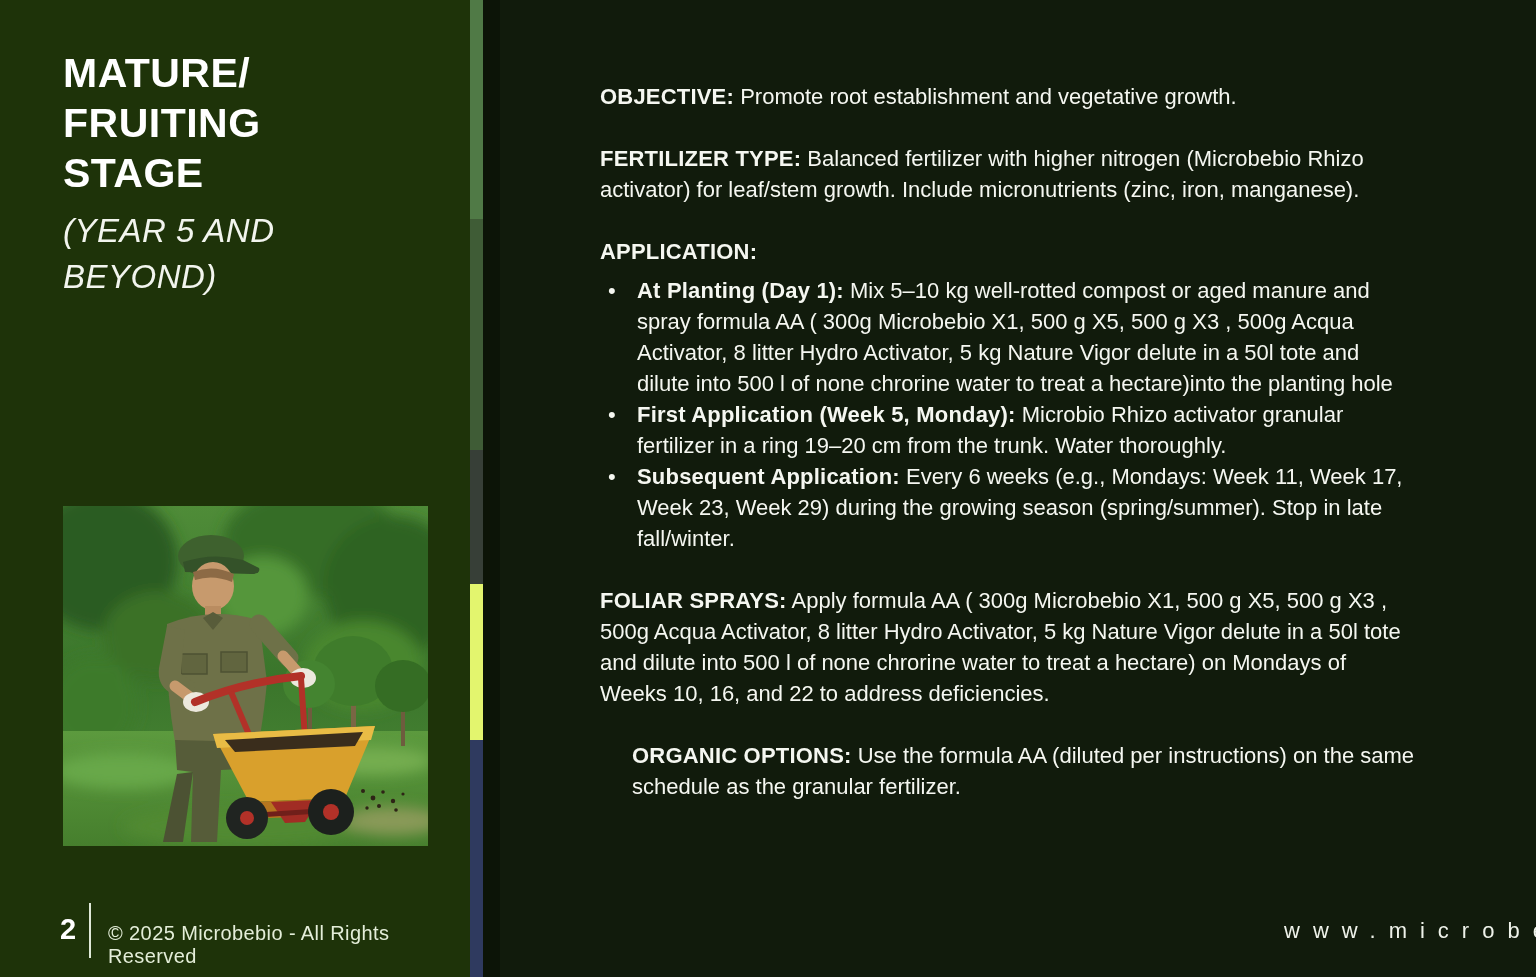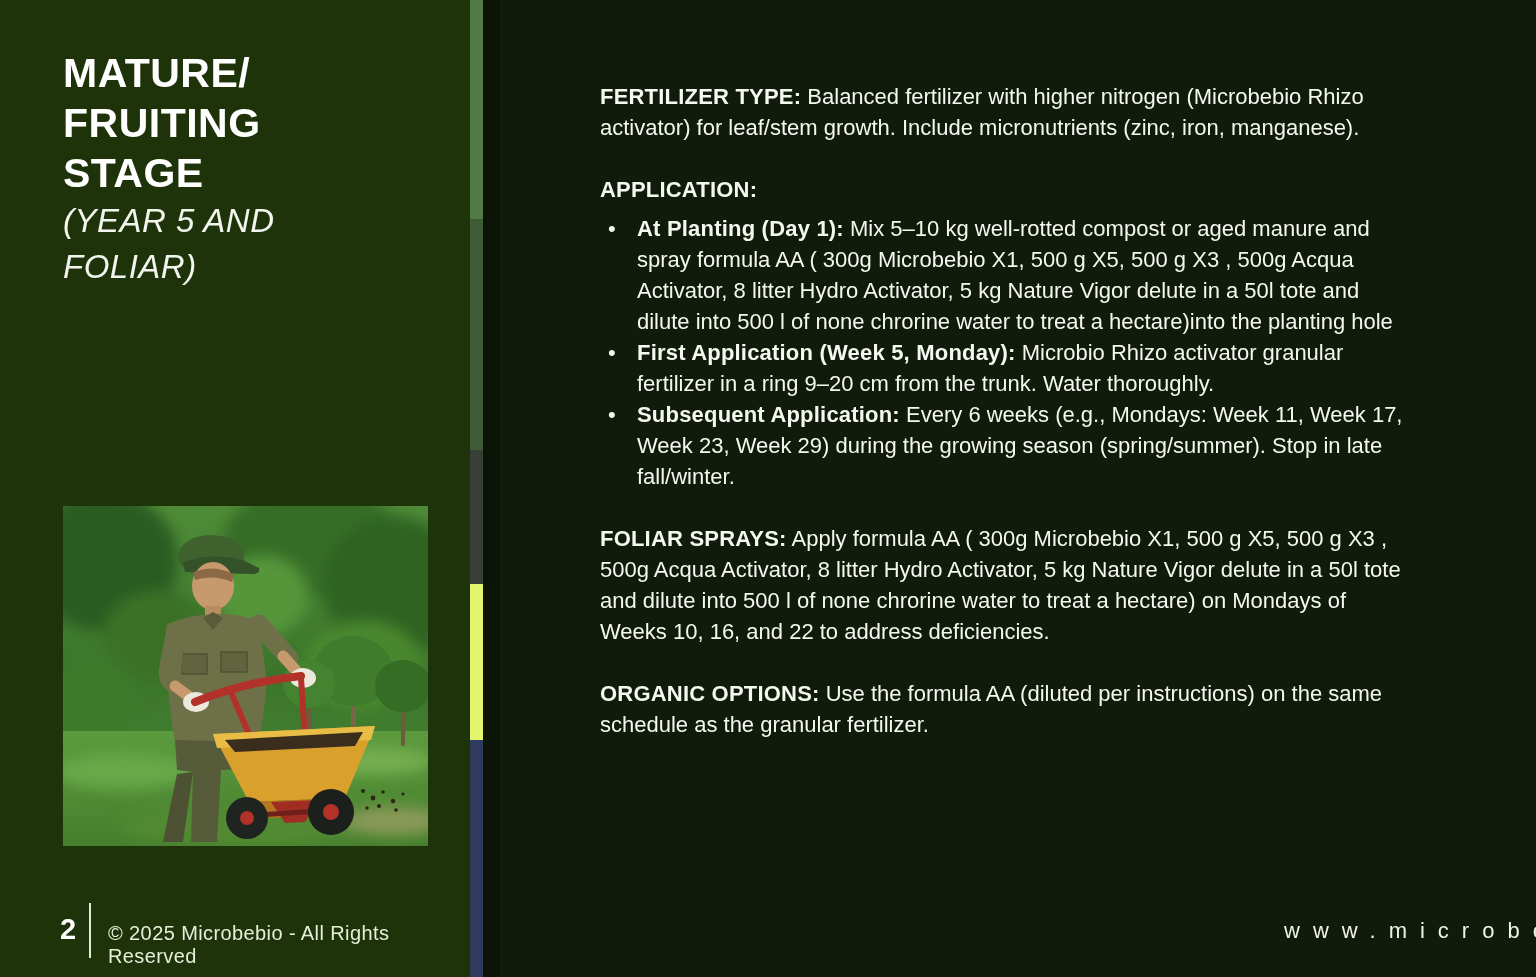--- a/index.html
+++ b/index.html
@@ -27,21 +27,21 @@
     left: 63px; top: 48px;
     width: 390px;
     color: #ffffff;
   }
   .title-line {
     font-size: 41px;
     font-weight: 700;
     line-height: 50px;
     letter-spacing: 0.5px;
   }
-  .subtitle-block { margin-top: 0; }
+  .subtitle-block { margin-top: 10px; }
   .subtitle-line {
     font-style: italic;
     font-size: 33px;
     font-weight: 400;
     line-height: 46px;
     color: #f2f5ee;
     letter-spacing: 0.5px;
   }
   .photo {
     position: absolute;
@@ -72,21 +72,21 @@
   }
   .content {
     position: absolute;
     left: 100px; top: 81px;
     width: 815px;
     color: #f5f7f1;
     font-size: 22px;
     line-height: 31px;
   }
   .para { margin-bottom: 31px; }
-  .para:last-child { margin-bottom: 0; }
+  .para:last-child { margin-bottom: 0; margin-left: 32px; }
   .para.header-only { margin-bottom: 8px; }
   .b { font-weight: 700; letter-spacing: 0.2px; }
   .bullets { margin-bottom: 31px; }
   .bullet-row { display: flex; }
   .dot { width: 37px; padding-left: 8px; flex: none; }
   .bullet-text { flex: 1; }
   
   .page-number {
     position: absolute;
     left: 60px; top: 913px;
@@ -122,21 +122,21 @@
 
 <div class="slide">
 
   <div class="sidebar">
     <div class="title-block">
       <div class="title-line">MATURE/</div>
       <div class="title-line">FRUITING</div>
       <div class="title-line">STAGE</div>
       <div class="subtitle-block">
         <div class="subtitle-line">(YEAR 5 AND</div>
-        <div class="subtitle-line">FOLIAR)</div>
+        <div class="subtitle-line">BEYOND)</div>
       </div>
     </div>
 
     <div class="photo">
       <svg viewBox="0 0 365 340" preserveAspectRatio="none">
         <defs>
           <linearGradient id="bgGrad" x1="0" y1="0" x2="0" y2="1">
             <stop offset="0" stop-color="#4f8c38"></stop>
             <stop offset="0.5" stop-color="#3a752b"></stop>
             <stop offset="1" stop-color="#4f8c38"></stop>
@@ -250,38 +250,42 @@
     <div class="seg2"></div>
     <div class="seg3"></div>
     <div class="seg4"></div>
     <div class="seg5"></div>
   </div>
   <div class="edge-band"></div>
 
   <div class="content-panel">
     <div class="content">
 
+      <p class="para">
+        <span class="b">OBJECTIVE:</span>
+        <span>Promote root establishment and vegetative growth.</span>
+      </p>
 
       <p class="para">
         <span class="b">FERTILIZER TYPE:</span>
         <span>Balanced fertilizer with higher nitrogen (Microbebio Rhizo activator) for leaf/stem growth. Include micronutrients (zinc, iron, manganese).</span>
       </p>
 
       <p class="para header-only">
         <span class="b">APPLICATION:</span>
       </p>
 
       <div class="bullets">
         <div class="bullet-row">
           <span class="dot">•</span>
           <span class="bullet-text"><span class="b">At Planting (Day 1):</span> <span>Mix 5–10 kg well-rotted compost or aged manure and spray formula AA ( 300g Microbebio X1, 500 g X5, 500 g X3 , 500g Acqua Activator, 8 litter Hydro Activator, 5 kg Nature Vigor delute in a 50l tote and dilute into 500 l of none chrorine water to treat a hectare)into the planting hole</span></span>
         </div>
         <div class="bullet-row">
           <span class="dot">•</span>
-          <span class="bullet-text"><span class="b">First Application (Week 5, Monday):</span> <span>Microbio Rhizo activator granular fertilizer in a ring 9–20 cm from the trunk. Water thoroughly.</span></span>
+          <span class="bullet-text"><span class="b">First Application (Week 5, Monday):</span> <span>Microbio Rhizo activator granular fertilizer in a ring 19–20 cm from the trunk. Water thoroughly.</span></span>
         </div>
         <div class="bullet-row">
           <span class="dot">•</span>
           <span class="bullet-text"><span class="b">Subsequent Application:</span> <span>Every 6 weeks (e.g., Mondays: Week 11, Week 17, Week 23, Week 29) during the growing season (spring/summer). Stop in late fall/winter.</span></span>
         </div>
       </div>
 
       <p class="para">
         <span class="b">FOLIAR SPRAYS:</span>
         <span>Apply formula AA ( 300g Microbebio X1, 500 g X5, 500 g X3 , 500g Acqua Activator, 8 litter Hydro Activator, 5 kg Nature Vigor delute in a 50l tote and dilute into 500 l of none chrorine water to treat a hectare) on Mondays of Weeks 10, 16, and 22 to address deficiencies.</span>

